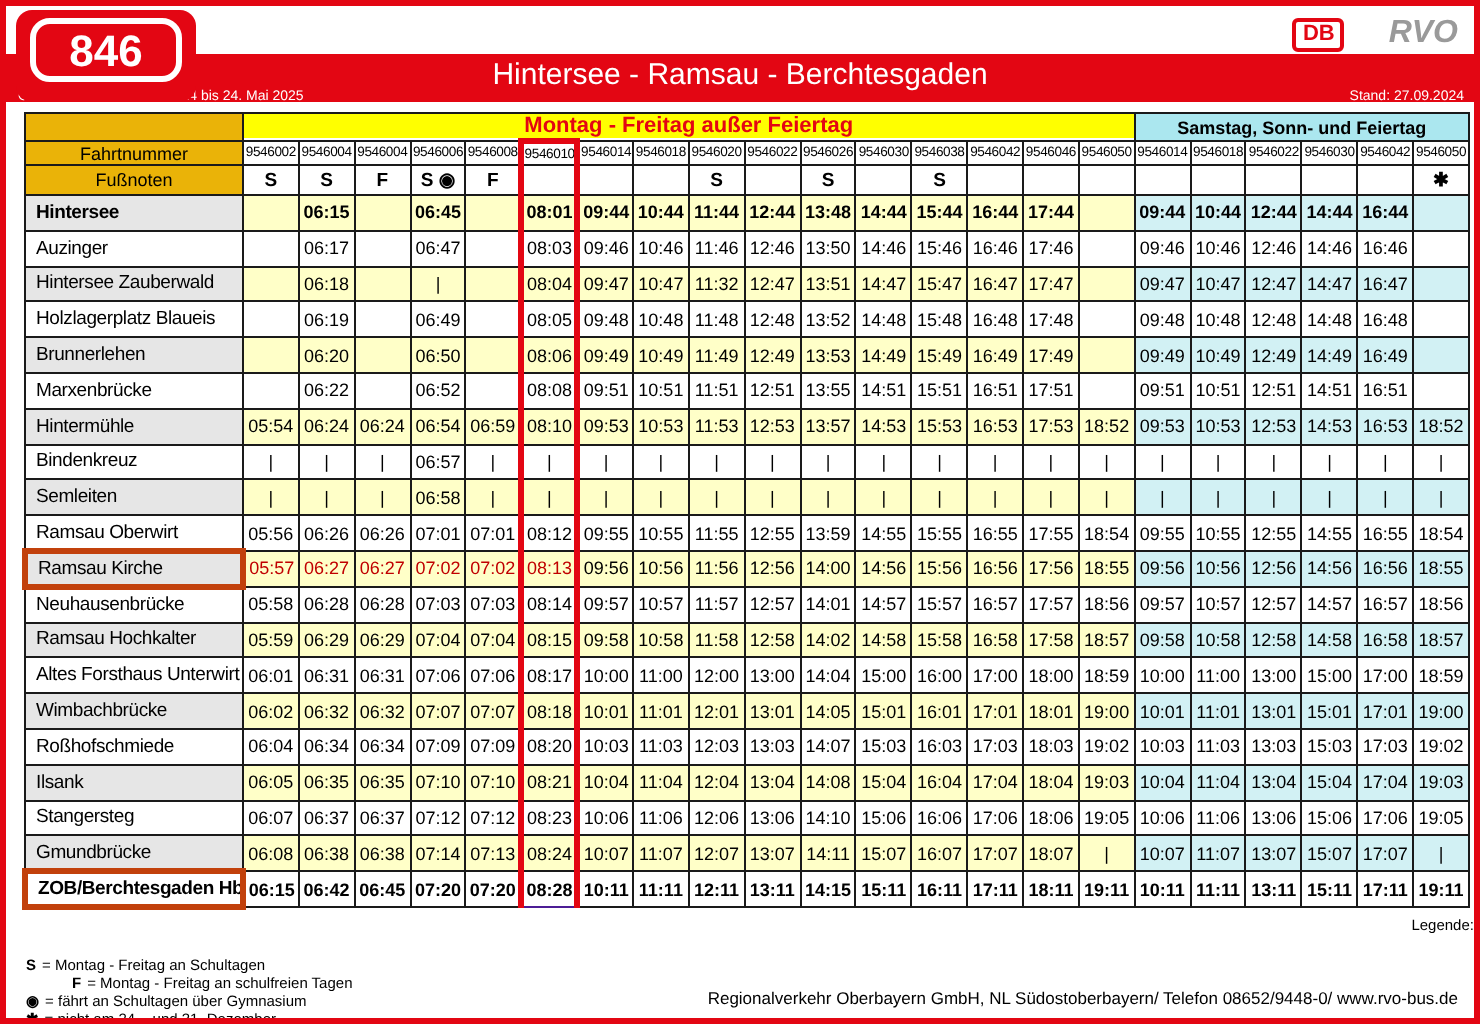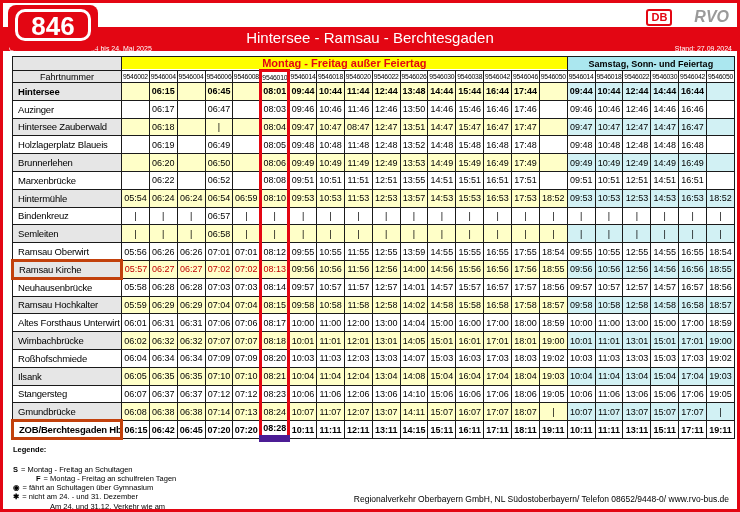--- a/index.html
+++ b/index.html
@@ -6,46 +6,46 @@
   body{width:740px;height:512px;font-family:"Liberation Sans",sans-serif;position:relative;}
   .page{box-sizing:border-box;width:740px;height:512px;border:3px solid #e30613;position:relative;background:#fff;overflow:hidden;}
 
   
   .hdr{position:relative;height:51px;}
   .band{position:absolute;left:0;right:0;top:24px;height:24px;background:#e30613;}
   .title{position:absolute;left:0;right:0;top:25px;height:20px;text-align:center;color:#fff;font-size:15px;line-height:20px;}
   .valid{position:absolute;left:6px;bottom:2px;color:#fff;font-size:7px;}
   .stand{position:absolute;right:5px;bottom:2px;color:#fff;font-size:7px;}
   .badge{position:absolute;left:5px;top:2px;width:90px;height:46px;background:#e30613;border-radius:8px;}
-  .badge-inner{position:absolute;left:7px;right:7px;top:4px;bottom:10px;border:3px solid #fff;border-radius:10px;color:#fff;font-weight:bold;font-size:26px;text-align:center;line-height:28px;}
+  .badge-inner{position:absolute;left:7px;right:7px;top:4px;bottom:10px;border:3px solid #fff;border-radius:10px;color:#fff;font-weight:bold;font-size:22px;text-align:center;line-height:28px;}
   .logos{position:absolute;top:5px;right:8px;display:flex;align-items:center;gap:22px;}
   .db{border:2px solid #e30613;border-radius:3px;color:#e30613;font-weight:bold;font-size:11px;line-height:13px;padding:0 3px;background:#fff;}
   .rvo{color:#9a9a9a;font-weight:bold;font-style:italic;font-size:16px;}
 
   
   table{border-collapse:collapse;table-layout:fixed;width:724px;margin:2px 8px 0 8px;}
   td{border:1px solid #1a1a1a;overflow:hidden;white-space:nowrap;padding:0;text-align:center;vertical-align:middle;font-size:9px;color:#000;}
   tr.secrow{height:13px;margin-top:16px;} tr.triprow{height:12px;} tr.fnrow{height:15px;} tr.datarow{height:17.8px;}
   .band-y{background:#ffff00;color:#e30613;font-weight:bold;font-size:11px;}
   .band-c{background:#abe7ef;color:#000;font-weight:bold;font-size:9px;}
-  .corner,.rowlab{background:#e5e5e5;}
+  .corner,.rowlab{background:#eab308;}
   .rowlab{font-size:9px;}
   .trip{font-size:6.8px;letter-spacing:-0.2px;}
   .fn{font-size:9.5px;font-weight:bold;}
   .name{text-align:left;padding-left:5px;font-size:9.5px;letter-spacing:-0.2px;}
   .tintY{background:#ffffc8;} .tintC{background:#d2f1f4;} .tintN{background:#e6e6e6;}
   .boldrow td{font-weight:bold;}
   .hlL{border-left:3px solid #e30613;} .hlR{border-right:3px solid #e30613;}
-  .hlT{border-top:3px solid #e30613;} .hlB{border-bottom:7px solid #4c1d95;}
+  .hlT{border-top:3px solid #e30613;} .hlB{border-bottom:1px solid #4c1d95;}
   .redbox{border:3px solid #c2410c;}
   .redtxt{color:#c00000;}
 
   
   .legend{margin:3px 0 0 10px;font-size:7.5px;color:#000;}
-  .leg-title{font-weight:bold;}
+  .leg-title{font-weight:normal;text-align:right;}
   .leg-line{display:flex;margin-top:11px;flex-direction:column;}
   .leg-item .sym{font-weight:bold;margin-right:3px;}
   .leg-i0{width:143px;} .leg-i1{width:157px;padding-left:23px;} .leg-i2{width:142px;}
   .leg-notes{display:flex;margin-top:1px;}
   .leg-n0{width:143px;margin-left:37px;}
   .footer{position:absolute;right:8px;bottom:5px;font-size:8.5px;color:#000;}
 </style>
 </head>
 <body>
 
@@ -115,20 +115,45 @@
           <td class="trip">9546042</td>
           <td class="trip">9546046</td>
           <td class="trip">9546050</td>
           <td class="trip">9546014</td>
           <td class="trip">9546018</td>
           <td class="trip">9546022</td>
           <td class="trip">9546030</td>
           <td class="trip">9546042</td>
           <td class="trip">9546050</td>
         </tr>
+        <tr class="fnrow">
+          <td class="rowlab">Fußnoten</td>
+          <td class="fn">S</td>
+          <td class="fn">S</td>
+          <td class="fn">F</td>
+          <td class="fn">S ◉</td>
+          <td class="fn">F</td>
+          <td class="fn hlL hlR"></td>
+          <td class="fn"></td>
+          <td class="fn"></td>
+          <td class="fn">S</td>
+          <td class="fn"></td>
+          <td class="fn">S</td>
+          <td class="fn"></td>
+          <td class="fn">S</td>
+          <td class="fn"></td>
+          <td class="fn"></td>
+          <td class="fn"></td>
+          <td class="fn"></td>
+          <td class="fn"></td>
+          <td class="fn"></td>
+          <td class="fn"></td>
+          <td class="fn"></td>
+          <td class="fn">✱</td>
+        </tr>
         <tr class="datarow boldrow">
           <td class="name tintN">Hintersee</td>
           <td class="time tintY"></td>
           <td class="time tintY">06:15</td>
           <td class="time tintY"></td>
           <td class="time tintY">06:45</td>
           <td class="time tintY"></td>
           <td class="time tintY hlL hlR">08:01</td>
           <td class="time tintY">09:44</td>
           <td class="time tintY">10:44</td>
@@ -175,21 +200,21 @@
         <tr class="datarow">
           <td class="name tintN">Hintersee Zauberwald</td>
           <td class="time tintY"></td>
           <td class="time tintY">06:18</td>
           <td class="time tintY"></td>
           <td class="time tintY">|</td>
           <td class="time tintY"></td>
           <td class="time tintY hlL hlR">08:04</td>
           <td class="time tintY">09:47</td>
           <td class="time tintY">10:47</td>
-          <td class="time tintY">08:47</td>
+          <td class="time tintY">11:32</td>
           <td class="time tintY">12:47</td>
           <td class="time tintY">13:51</td>
           <td class="time tintY">14:47</td>
           <td class="time tintY">15:47</td>
           <td class="time tintY">16:47</td>
           <td class="time tintY">17:47</td>
           <td class="time tintY"></td>
           <td class="time tintC">09:47</td>
           <td class="time tintC">10:47</td>
           <td class="time tintC">12:47</td>

